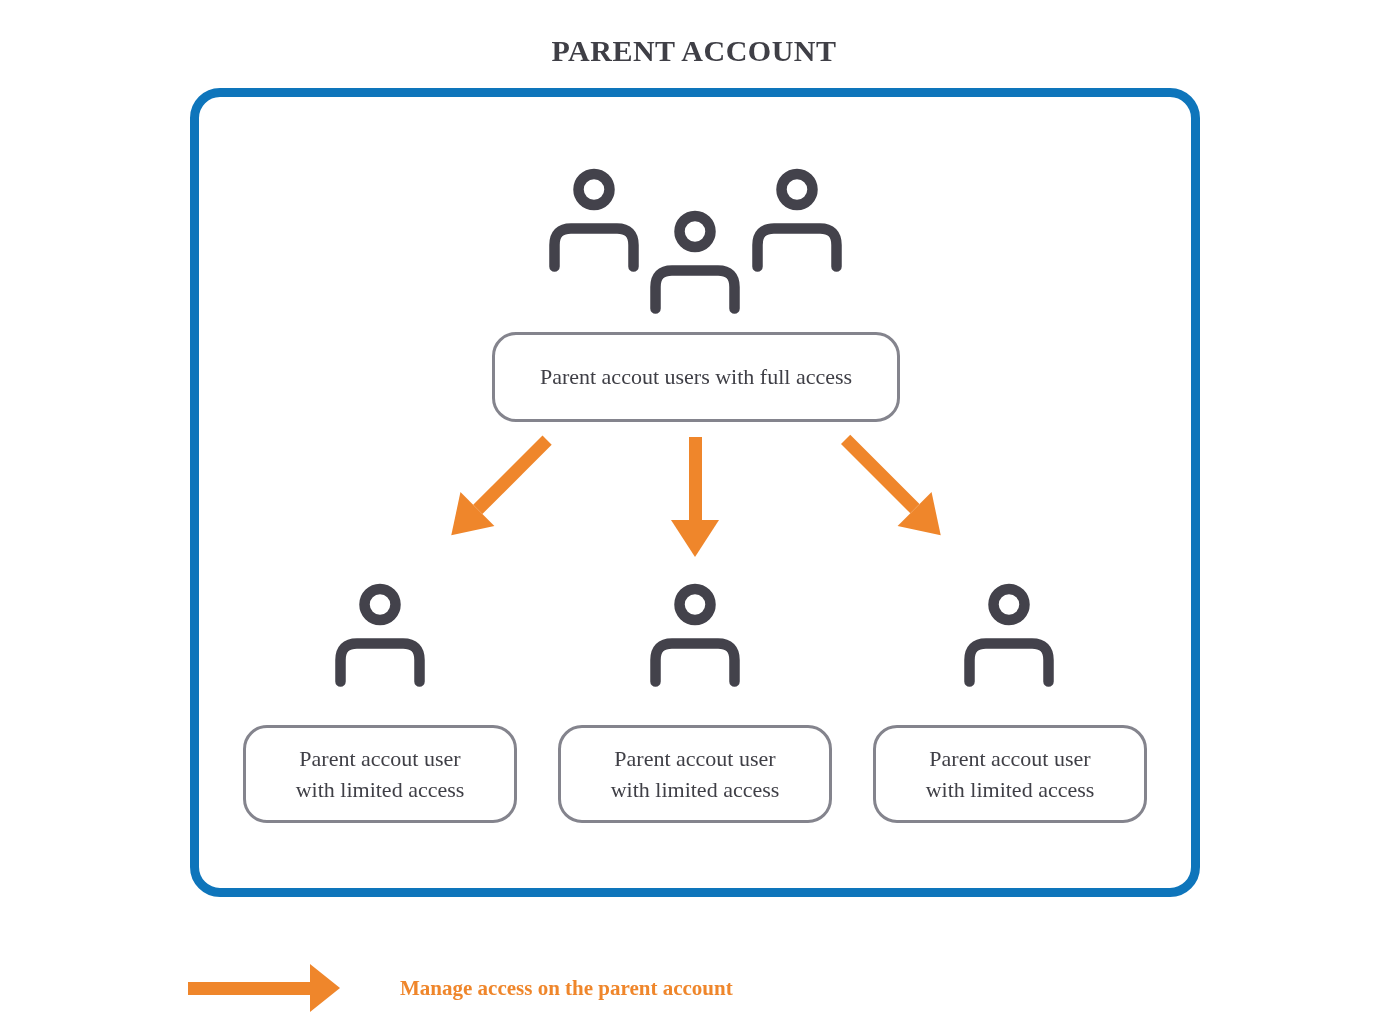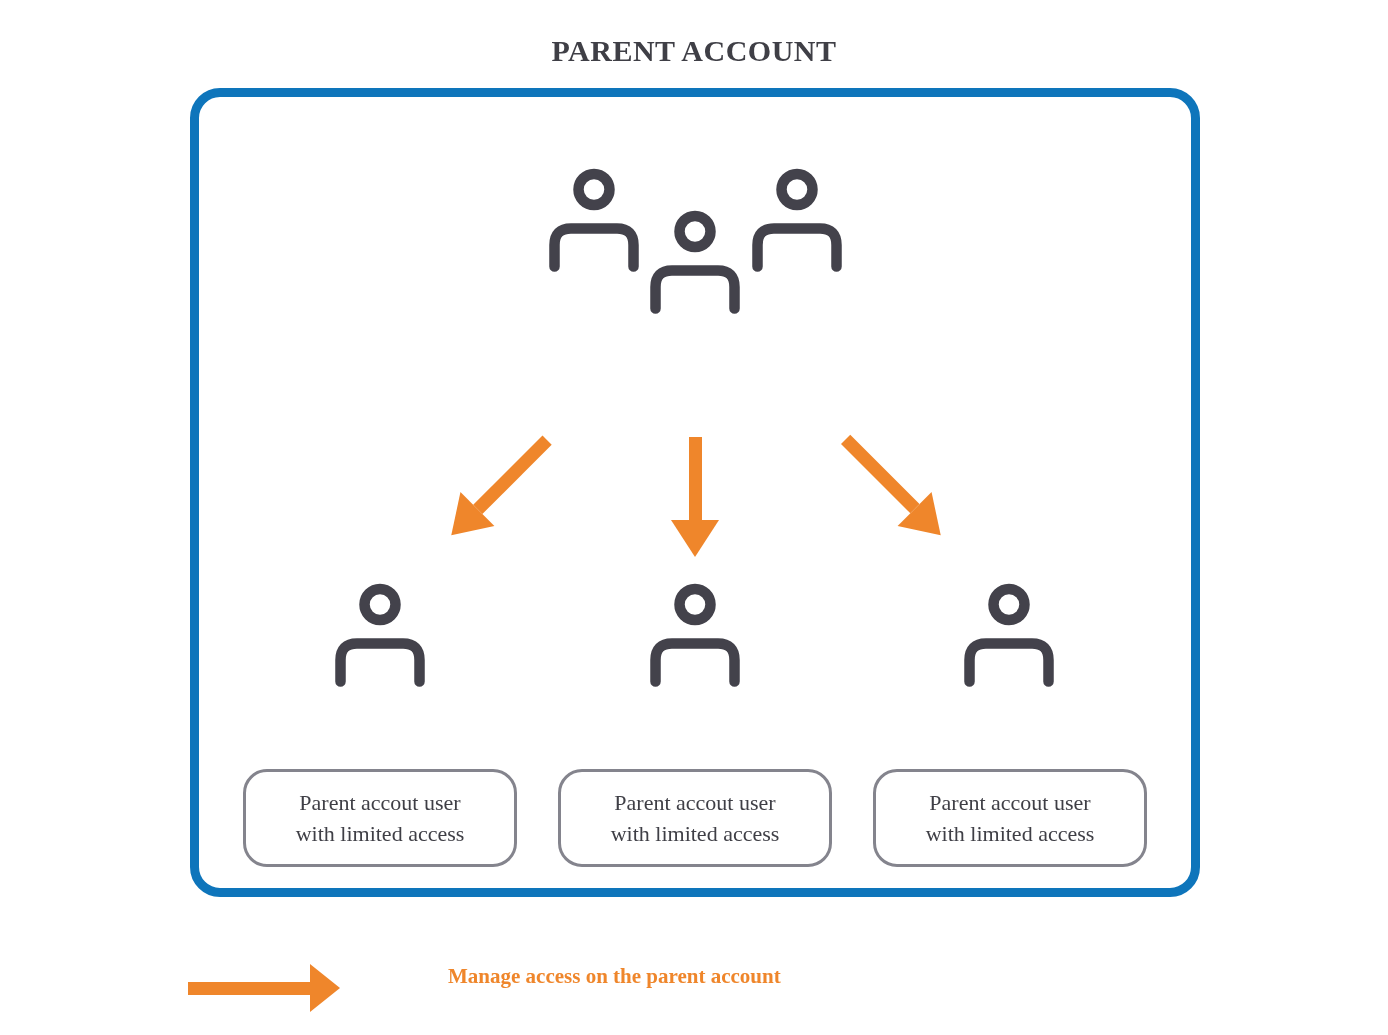--- a/index.html
+++ b/index.html
@@ -58,21 +58,20 @@
   .node-full {
     left: 492px; top: 332px;
     width: 408px; height: 90px;
     font-size: 22px;
   }
   .node-limited {
     top: 725px;
     width: 274px; height: 98px;
     font-size: 22px;
     line-height: 31px;
-    margin-top: 44px;
   }
   .node-limited-1 { left: 243px; }
   .node-limited-2 { left: 558px; }
   .node-limited-3 { left: 873px; }
   .node-line { display: block; }
 
   
   .arrow-v {
     position: absolute;
     display: flex;
@@ -88,21 +87,21 @@
   }
   .arrow-mid        { left: 671px; top: 437px; width: 48px; height: 120px; }
   .arrow-diag-left  { left: 475px; top: 420px; width: 48px; height: 135px; transform: rotate(45deg); }
   .arrow-diag-right { left: 869px; top: 420px; width: 48px; height: 135px; transform: rotate(-45deg); }
 
   
   .legend {
     position: absolute;
     left: 188px; top: 964px;
     display: flex;
-    gap: 48px;
+    align-items: center;
   }
   .legend-arrow { display: flex; align-items: center; width: 152px; height: 48px; }
   .legend-arrow .shaft-h { width: 122px; height: 13px; background: var(--orange, #EF862B); }
   .legend-arrow .head-r {
     width: 0; height: 0;
     border-top: 24px solid transparent;
     border-bottom: 24px solid transparent;
     border-left: 30px solid var(--orange, #EF862B);
   }
   .legend-label {
@@ -128,20 +127,23 @@
   <h1 class="title">PARENT ACCOUNT</h1>
 
   <div class="frame"></div>
 
   <svg class="icon-svg group-icon" width="306" height="146" viewBox="0 0 306 146">
     <use href="#person" x="2" y="0" width="100" height="104"></use>
     <use href="#person" x="205" y="0" width="100" height="104"></use>
     <use href="#person" x="103" y="42" width="100" height="104"></use>
   </svg>
 
+  <div class="node node-full">
+    <span>Parent accout users with full access</span>
+  </div>
 
   <div class="arrow-v arrow-diag-left">
     <div class="shaft"></div>
     <div class="head"></div>
   </div>
   <div class="arrow-v arrow-mid">
     <div class="shaft"></div>
     <div class="head"></div>
   </div>
   <div class="arrow-v arrow-diag-right">

